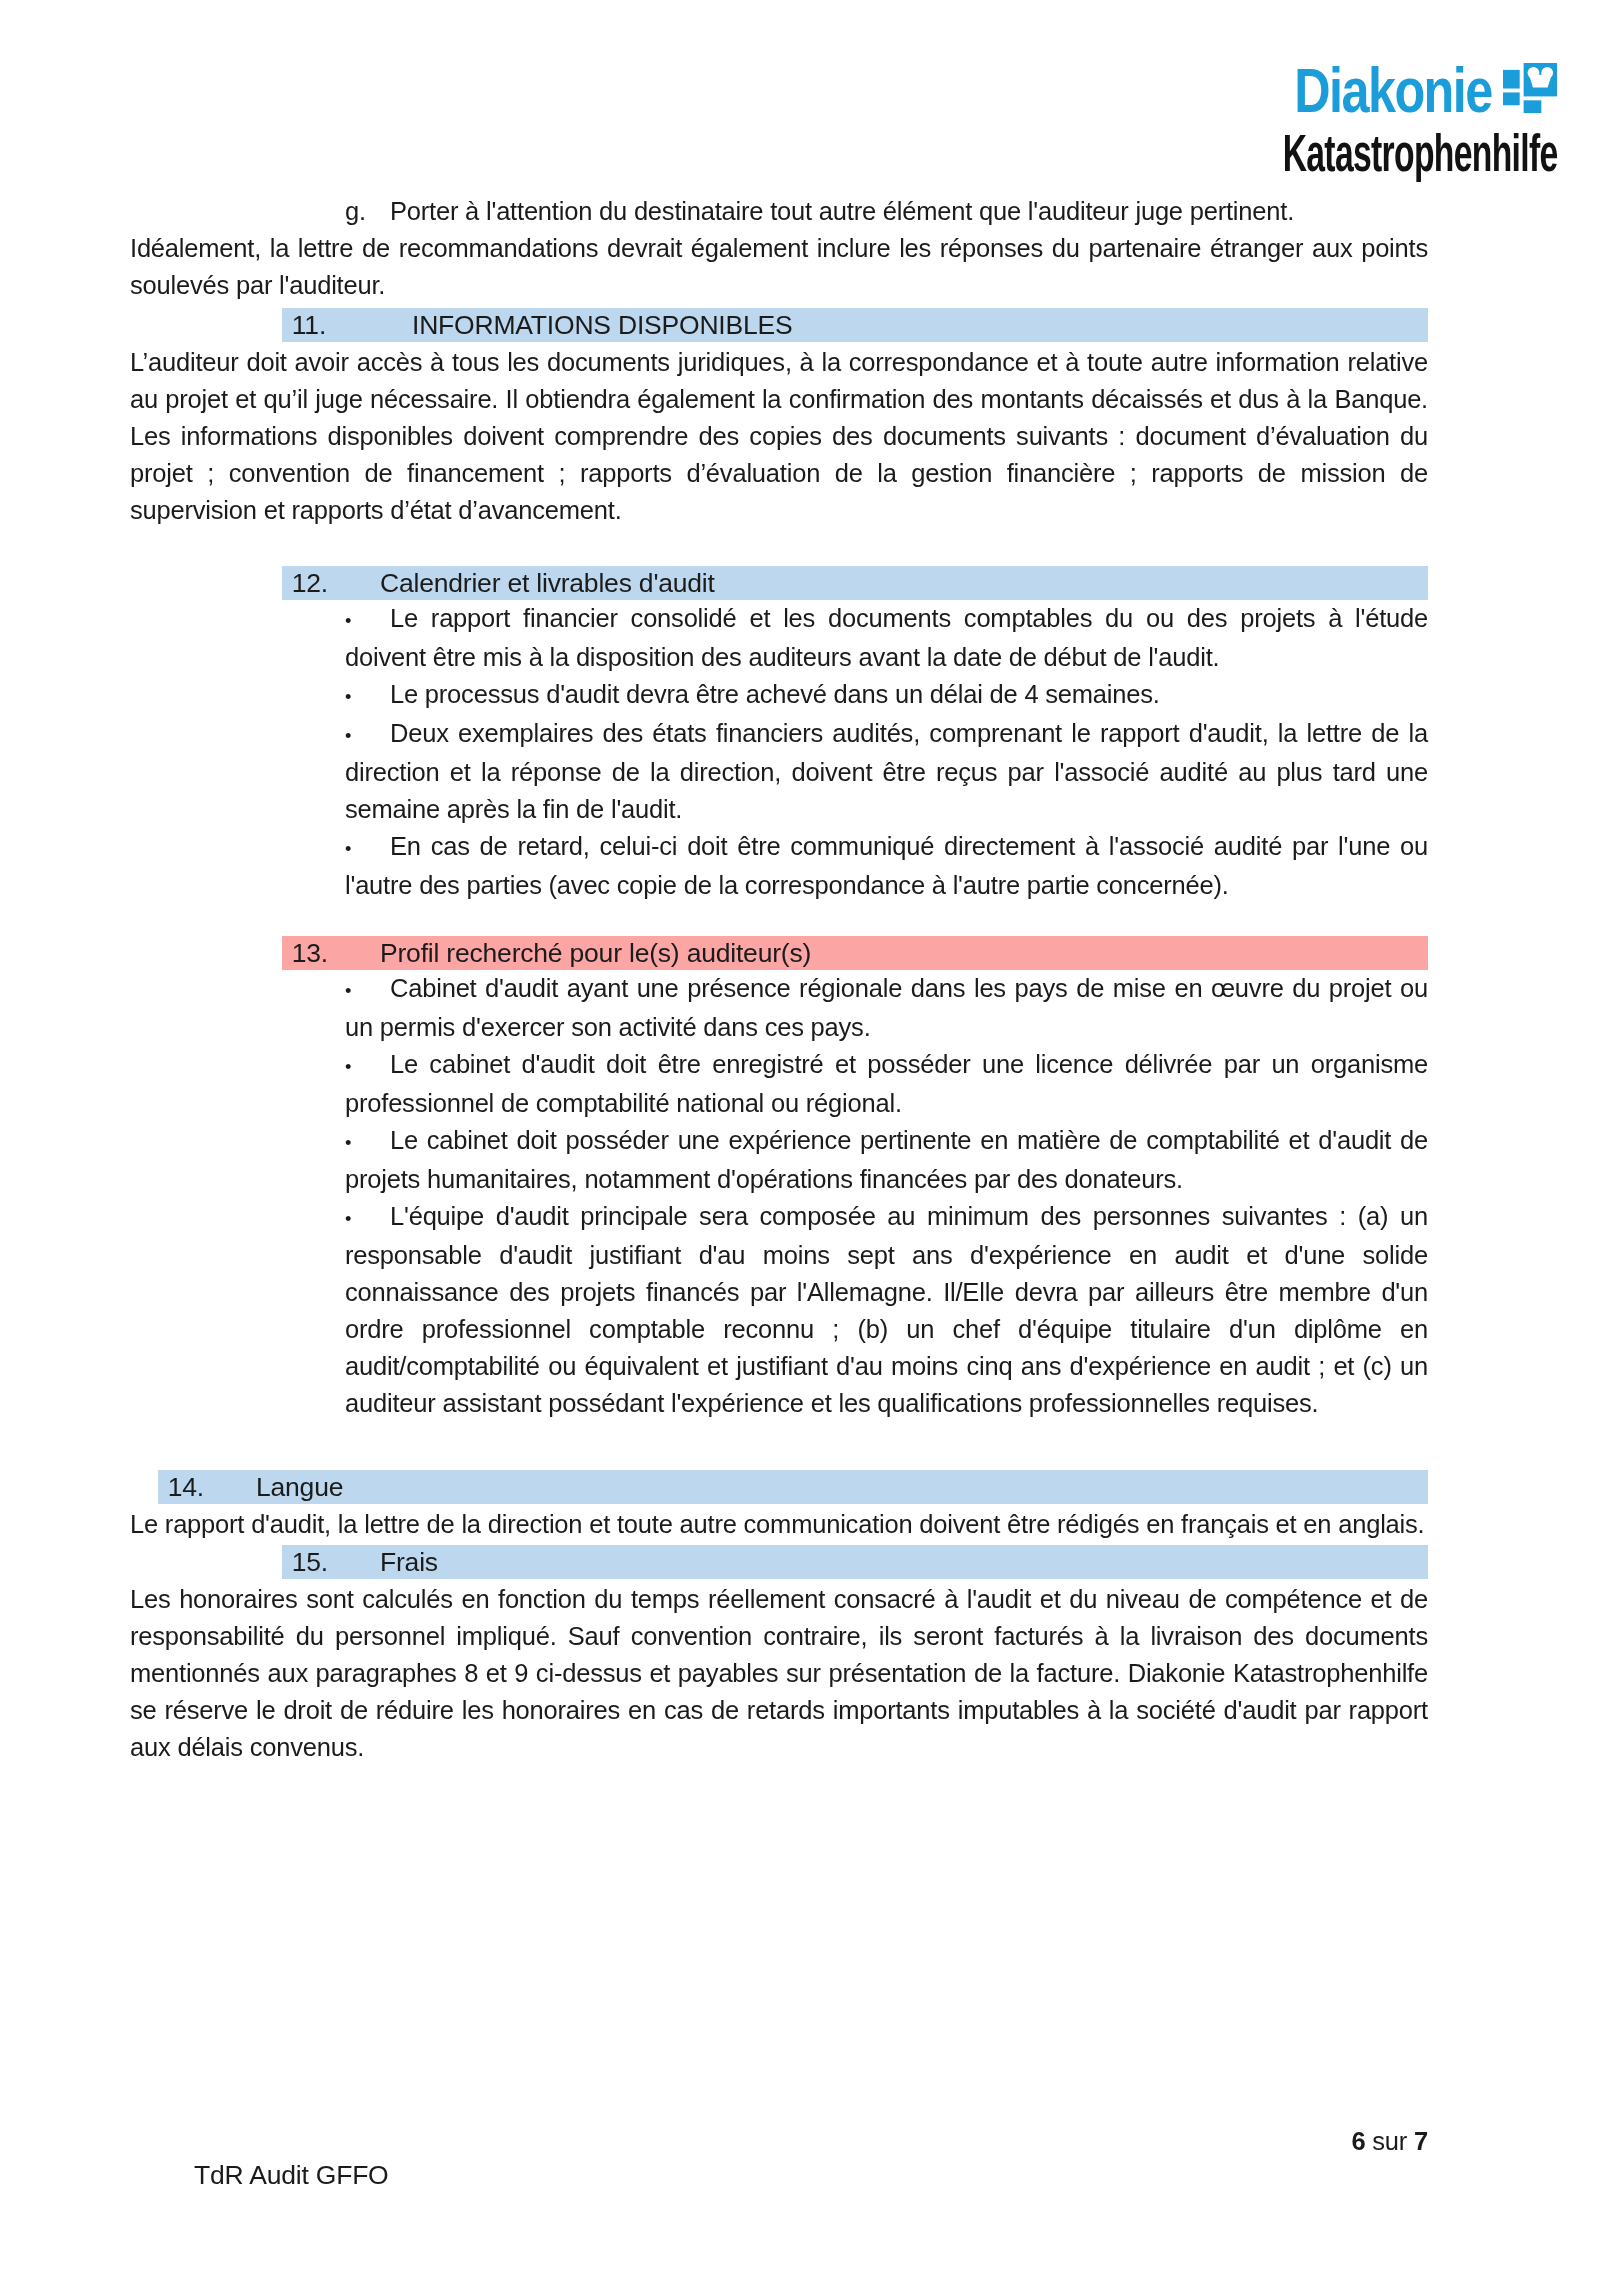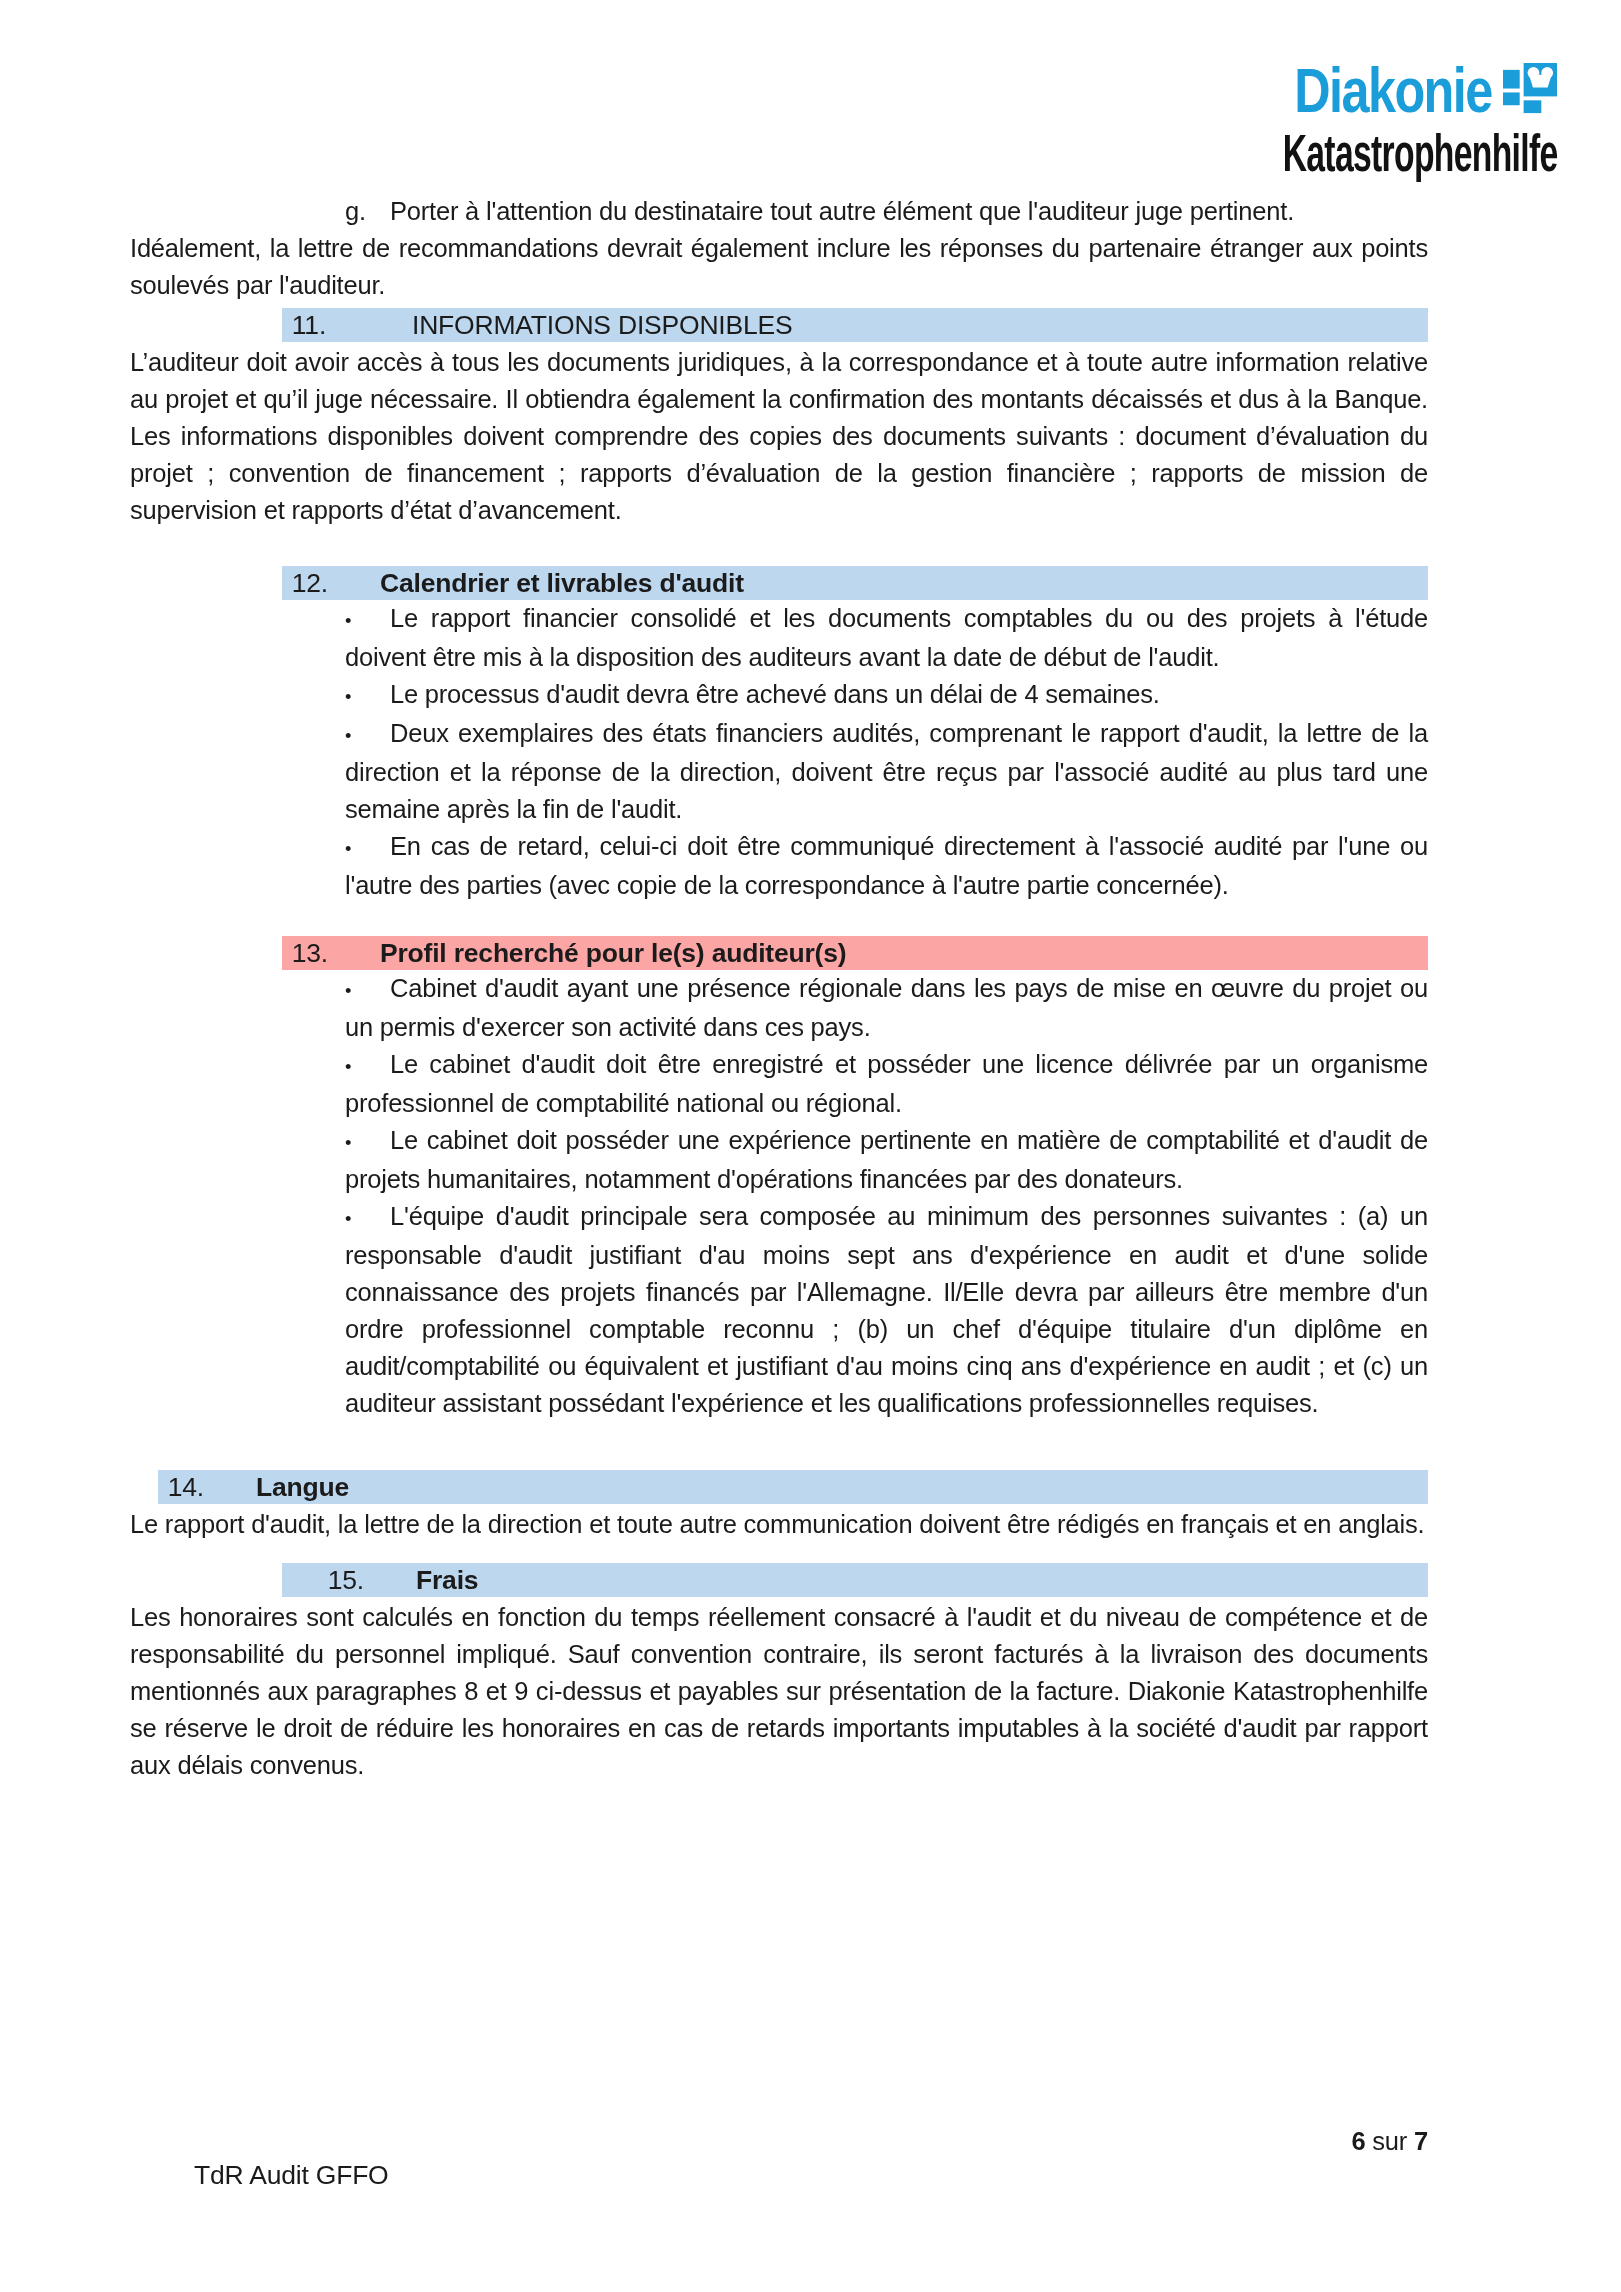--- a/index.html
+++ b/index.html
@@ -33,27 +33,27 @@
   .para{margin:0;}
   .hang-item{padding-left:215px;text-align:justify;}
   .marker{display:inline-block;width:45px;}
   .bullet-glyph{font-size:0.72em;}
 
   .heading-bar{
     margin-left:152px;height:34px;display:flex;align-items:center;
     font-size:26.5px;line-height:34px;
   }
   .heading-num{display:inline-block;width:98px;padding-left:9.8px;box-sizing:border-box;font-weight:normal;}
-  .heading-title{font-weight:bold;}
+  .heading-title{font-weight:normal;}
   .heading-title.caps{font-weight:normal;}
   .bar-11{margin-top:3.9px;gap:32px;}
   .bar-12{margin-top:37px;}
   .bar-13{margin-top:32px;}
   .bar-14{margin-top:48px;margin-left:28px;}
-  .bar-15{margin-top:20px;padding-left:36px;}
+  .bar-15{margin-top:2px;}
   .after-bar{margin-top:2px;}
 
   
   .page-num{
     position:absolute;top:2127px;right:193px;font-size:25.5px;letter-spacing:-0.2px;
   }
   .page-num b{font-weight:bold;}
   .doc-ref{
     position:absolute;top:2160px;left:194px;font-size:26.5px;letter-spacing:-0.2px;
   }

